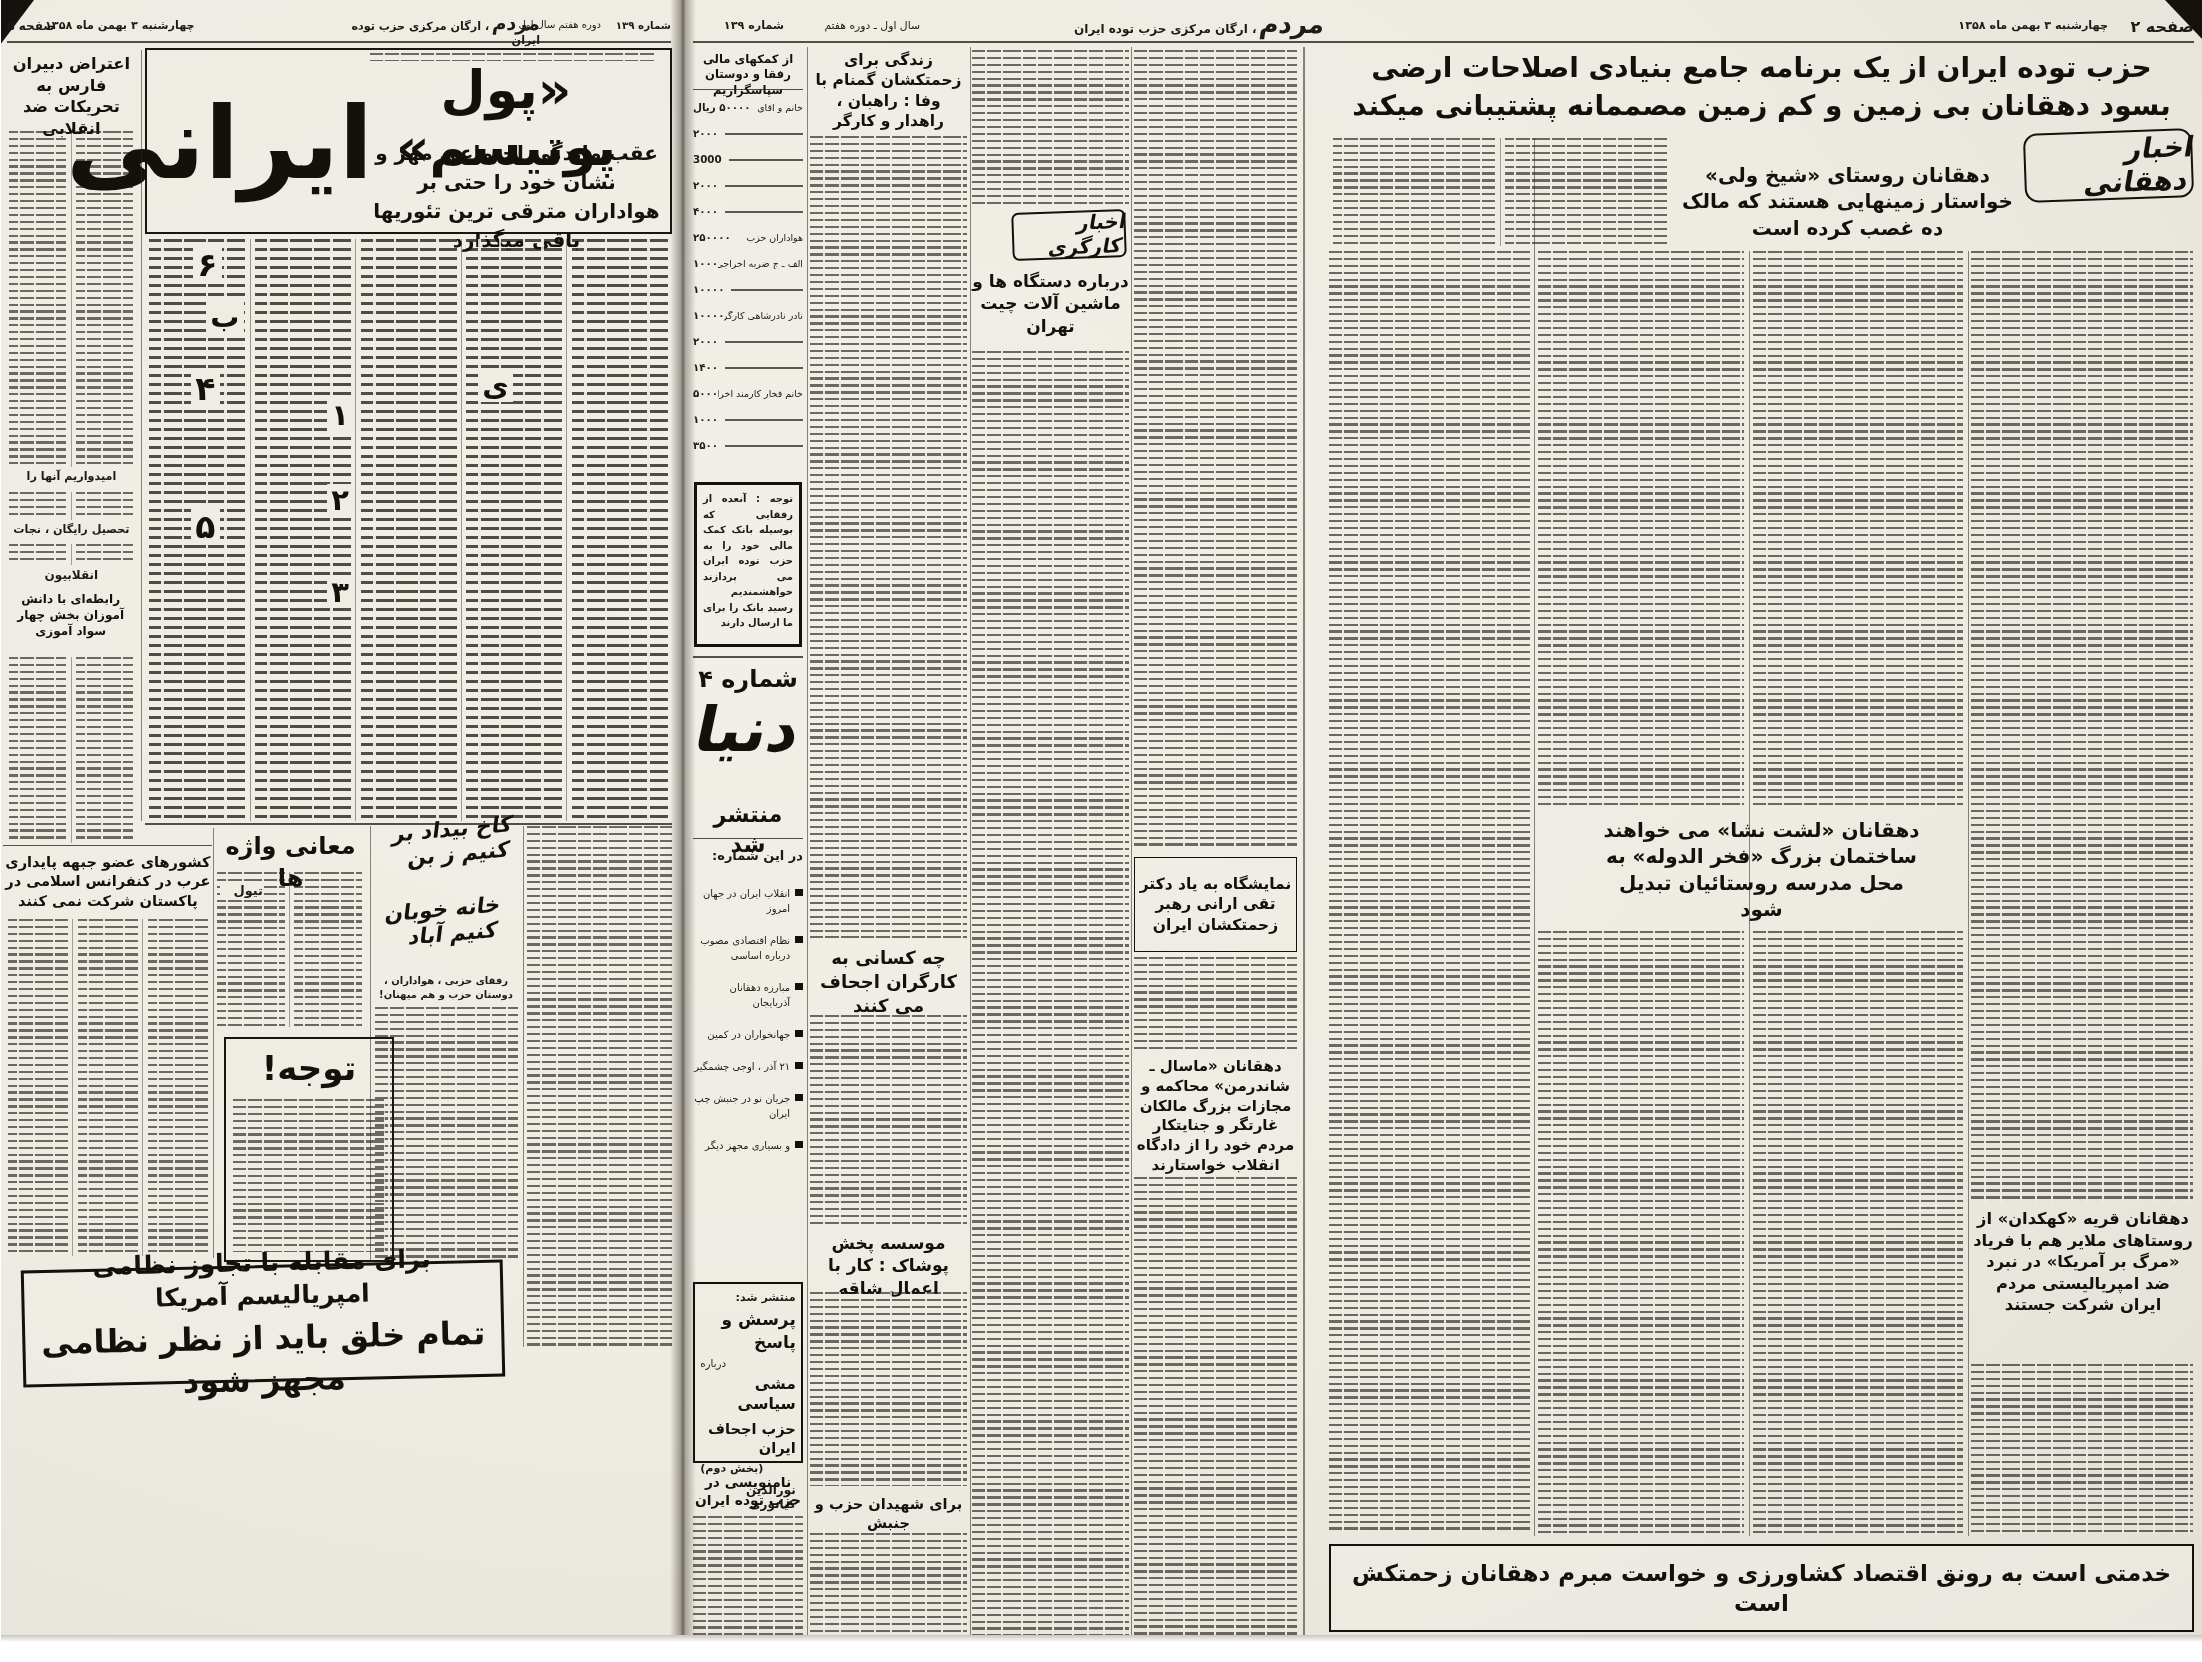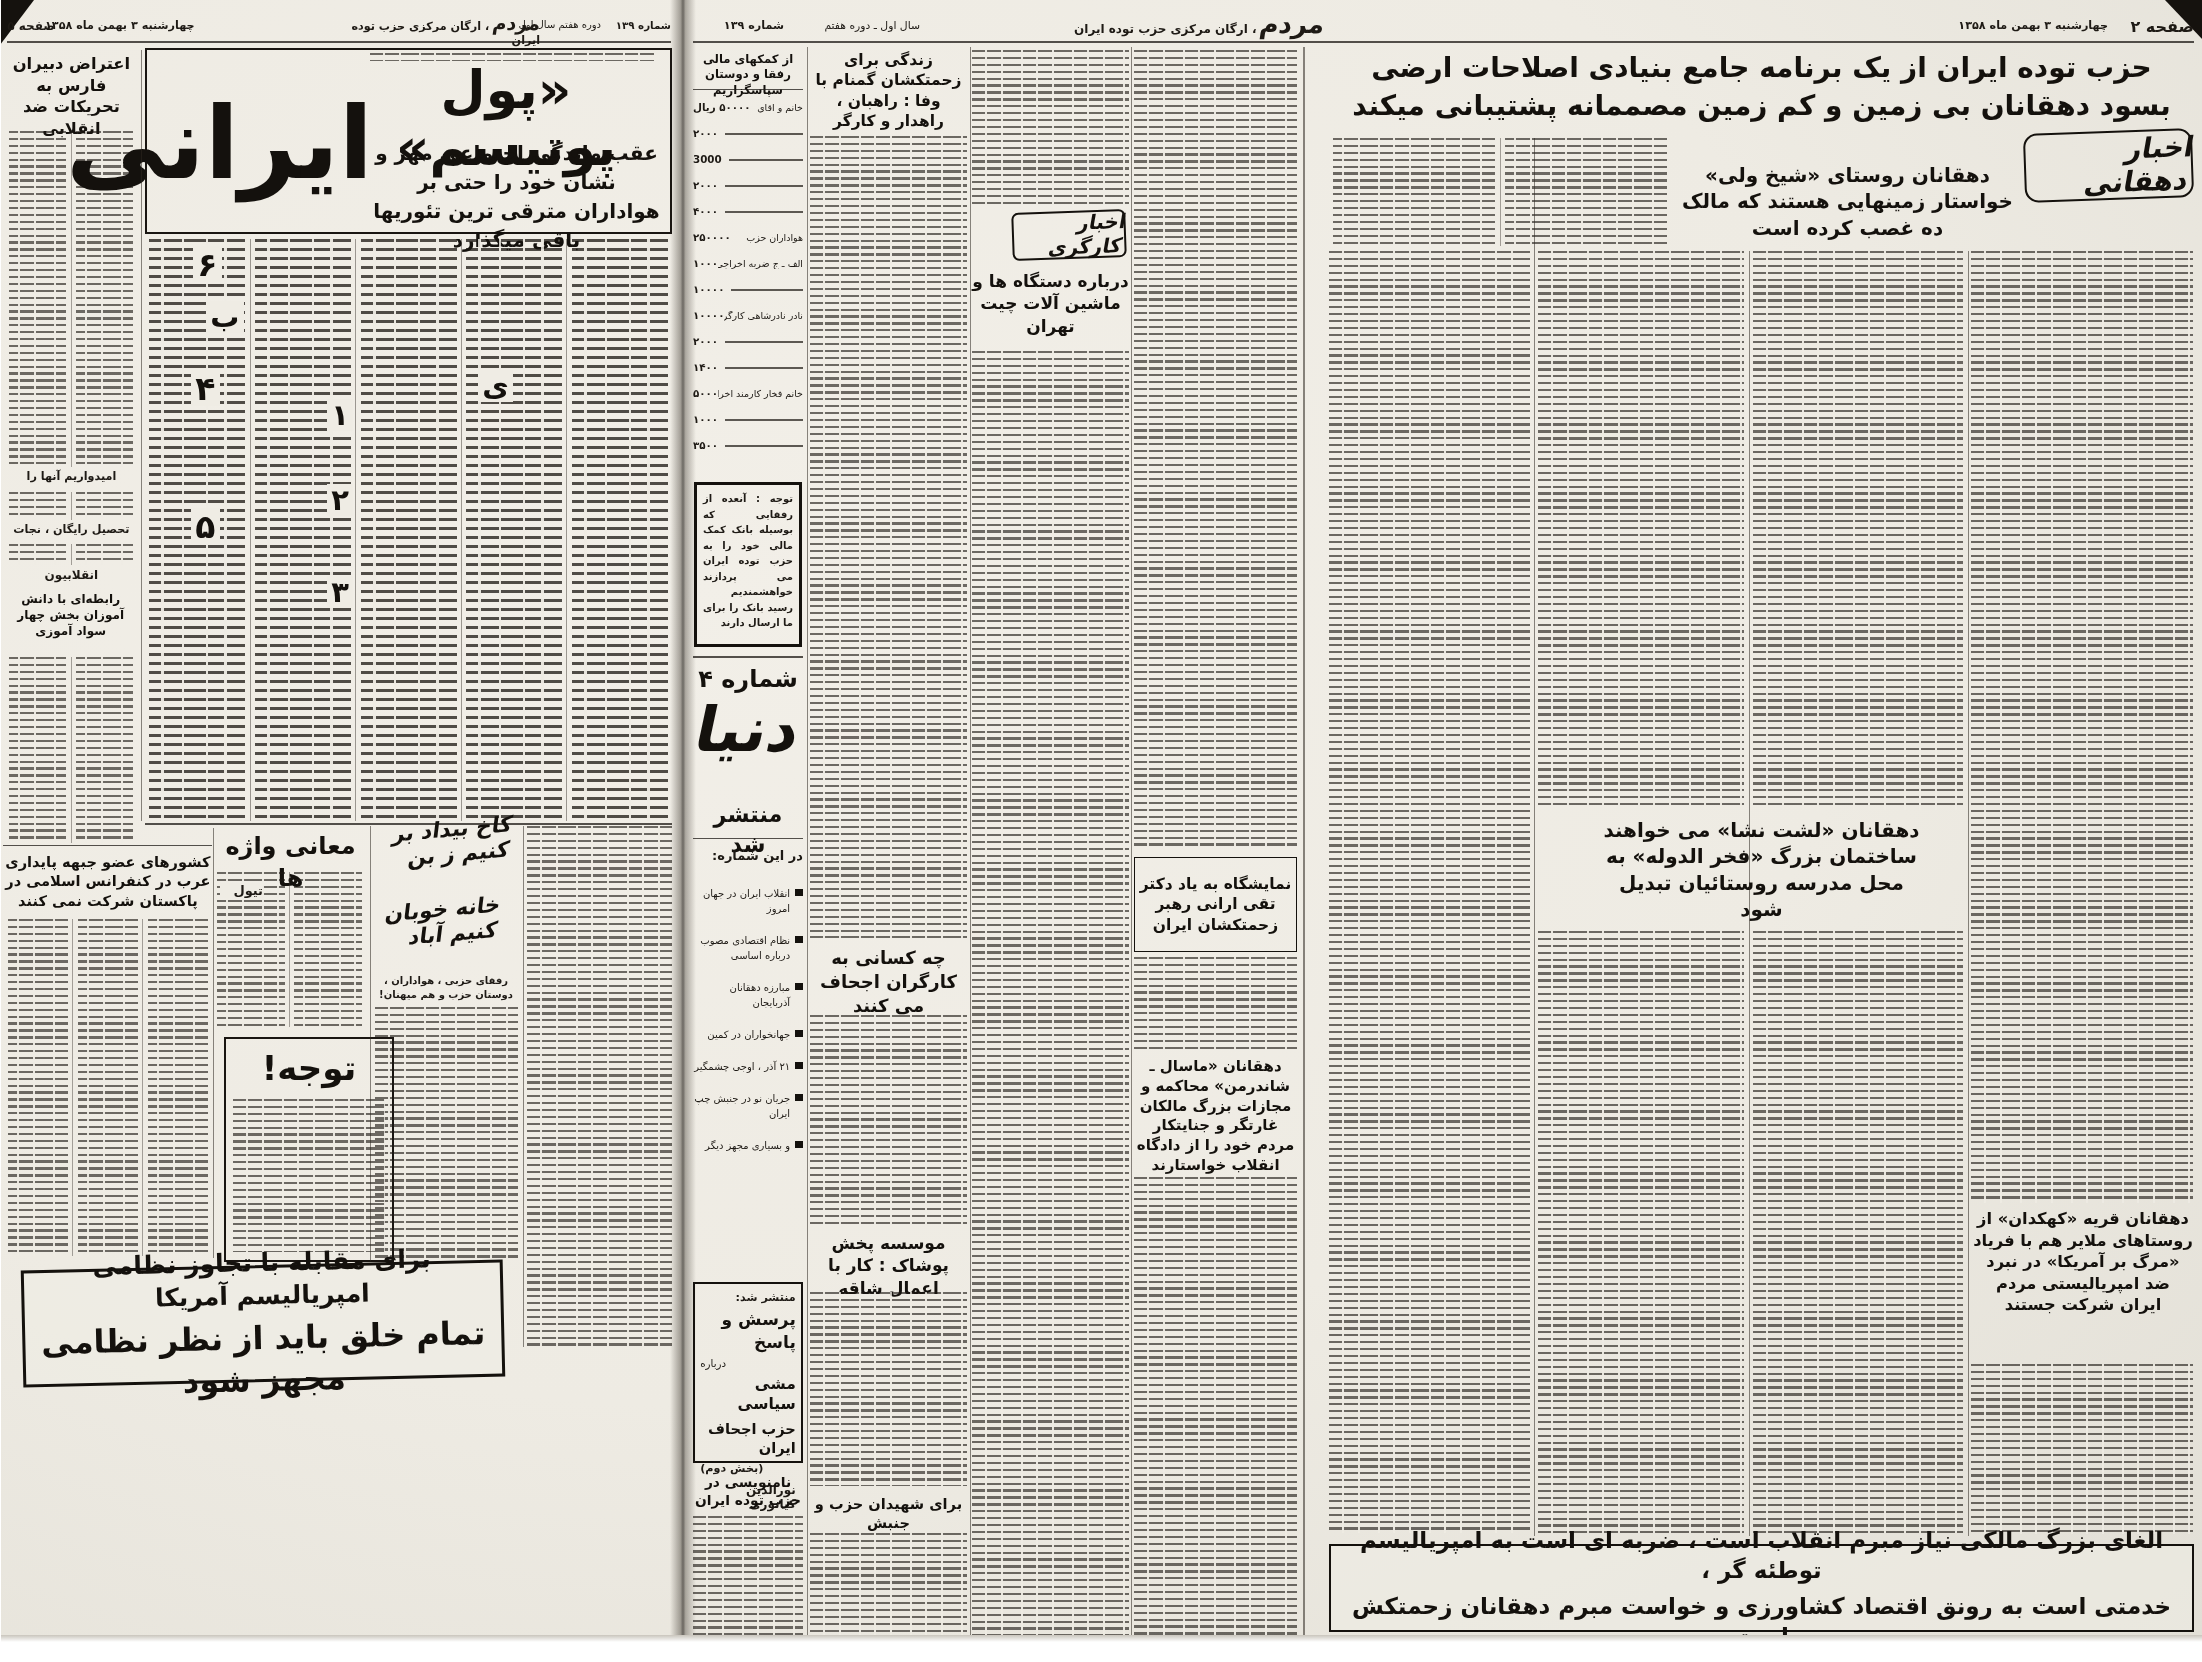--- a/index.html
+++ b/index.html
@@ -337,21 +337,20 @@
   <div class="abs ftx" style="left:1538px;top:931px;width:206px;height:602px"></div>
   <div class="abs ftx" style="left:1753px;top:251px;width:210px;height:559px"></div>
   <div class="abs ftx" style="left:1753px;top:931px;width:210px;height:602px"></div>
   <div class="abs ftx" style="left:1971px;top:251px;width:222px;height:952px"></div>
   <div class="abs ftx" style="left:1971px;top:1364px;width:222px;height:170px"></div>
 
   <div class="abs hl c" style="left:1599px;top:817px;width:325px;font-size:20px">دهقانان «لشت نشا» می خواهند ساختمان بزرگ «فخر الدوله» به محل مدرسه روستائیان تبدیل شود</div>
   <div class="abs hl c" style="left:1973px;top:1208px;width:220px;font-size:16.3px">دهقانان قریه «کهکدان» از روستاهای ملایر هم با فریاد «مرگ بر آمریکا» در نبرد ضد امپریالیستی مردم ایران شرکت جستند</div>
 
   <div class="abs" style="left:1329px;top:1544px;width:865px;height:88px;border:2.6px solid #14110d;display:flex;flex-direction:column;justify-content:center;gap:5.2px;background:rgba(239,236,228,.6)">
-    <div class="hl c" style="font-size:23px">الغای بزرگ مالکی نیاز مبرم انقلاب است ، ضربه ای است به امپریالیسم توطئه گر ،</div>
     <div class="hl c" style="font-size:23px">خدمتی است به رونق اقتصاد کشاورزی و خواست مبرم دهقانان زحمتکش است</div>
   </div>
 
   <div class="vr" style="left:807px;top:47px;height:1592px"></div>
   <div class="vr" style="left:970px;top:47px;height:1592px"></div>
   <div class="vr" style="left:1131px;top:47px;height:1592px"></div>
   <div class="vr" style="left:1303px;top:47px;height:1592px;width:1.7px"></div>
   <div class="vr" style="left:1534px;top:138px;height:1398px"></div>
   <div class="vr" style="left:1749px;top:251px;height:1285px"></div>
   <div class="vr" style="left:1968px;top:251px;height:1285px"></div>

